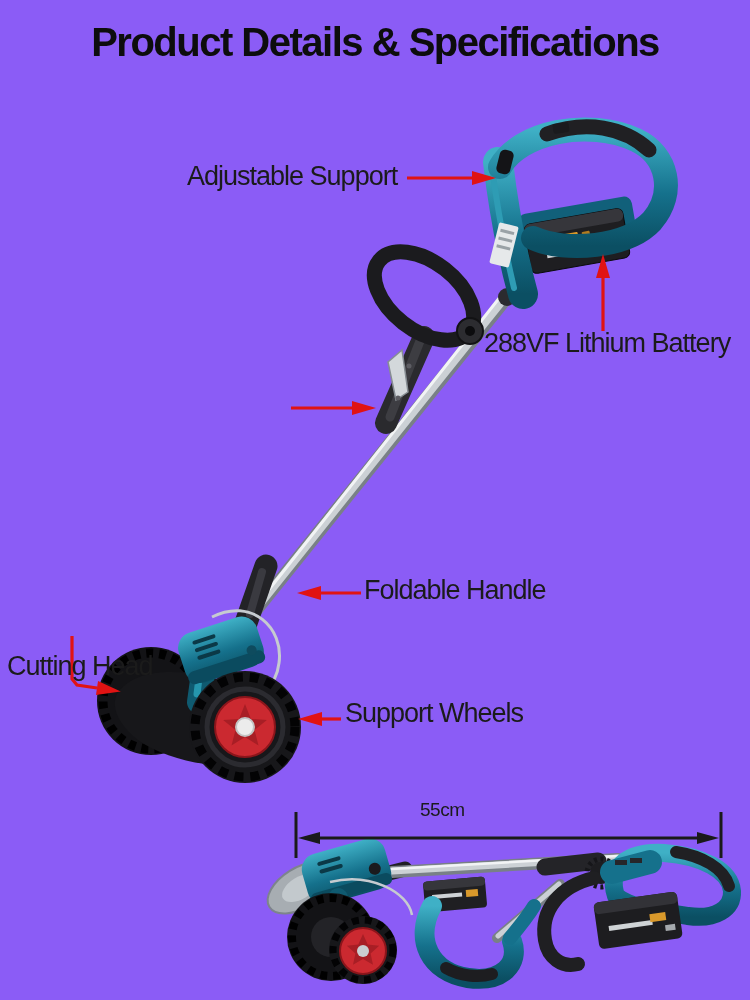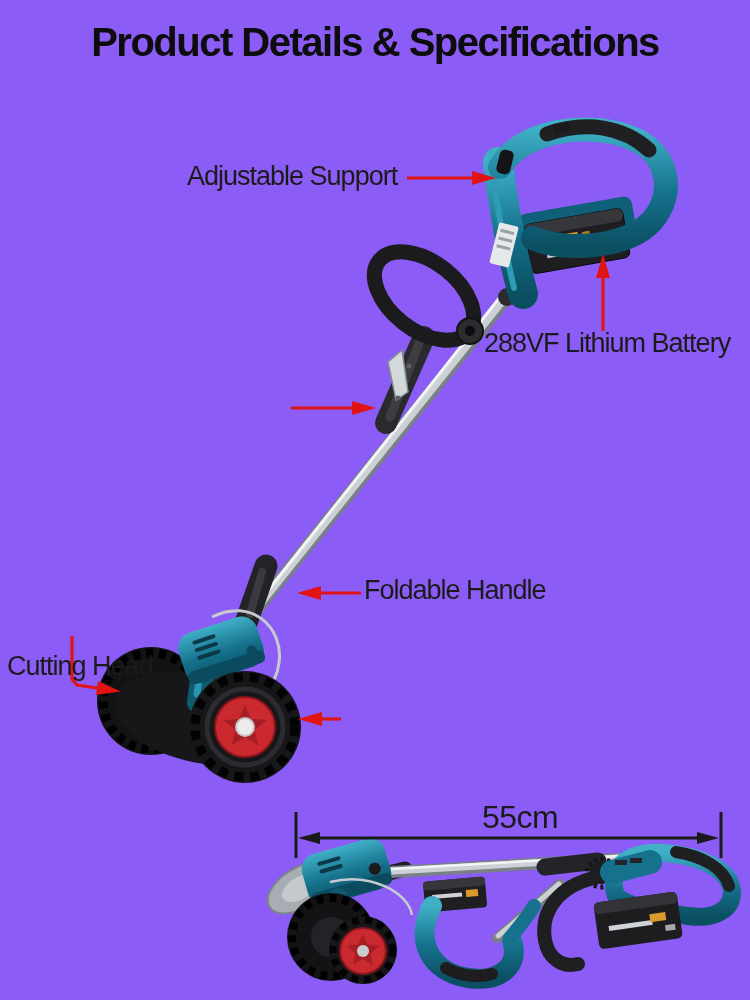--- a/index.html
+++ b/index.html
@@ -9,21 +9,21 @@
   }
   .title{
     position:absolute;top:20px;left:0;width:100%;text-align:center;
     font-size:40px;font-weight:bold;letter-spacing:-1.5px;color:#0d0d0d;white-space:nowrap;
   }
   .lbl{
     position:absolute;font-size:27px;letter-spacing:-1px;color:#1b1b1b;
     white-space:nowrap;line-height:1.15;
   }
   .lbl.tele{width:210px;text-align:center;line-height:31px;}
-  .lbl.dim{width:200px;text-align:center;font-size:32px;letter-spacing:-0.5px;}
+  .lbl.dim{width:200px;font-size:19px;letter-spacing:-0.5px;}
   .art{position:absolute;left:0;top:0;width:750px;height:1000px;}
 </style>
 </head>
 <body>
 
 <div class="page">
 
   <svg class="art" viewBox="0 0 750 1000">
     <defs>
       <linearGradient id="tealG" x1="0" y1="0" x2="0" y2="1">
@@ -206,16 +206,17 @@
 
   <div class="lbl" style="left:187px;top:161px;">Adjustable Support</div>
 
   <div class="lbl" style="left:484px;top:328px;">288VF Lithium Battery</div>
 
 
   <div class="lbl" style="left:364px;top:575px;">Foldable Handle</div>
 
   <div class="lbl" style="left:7px;top:611px;margin-top:40px;">Cutting Head</div>
 
+  <div class="lbl" style="left:345px;top:698px;">Support Wheels</div>
 
   <div class="lbl dim" style="left:420px;top:799px;">55cm</div>
 
 </div>
 
 </body></html>

